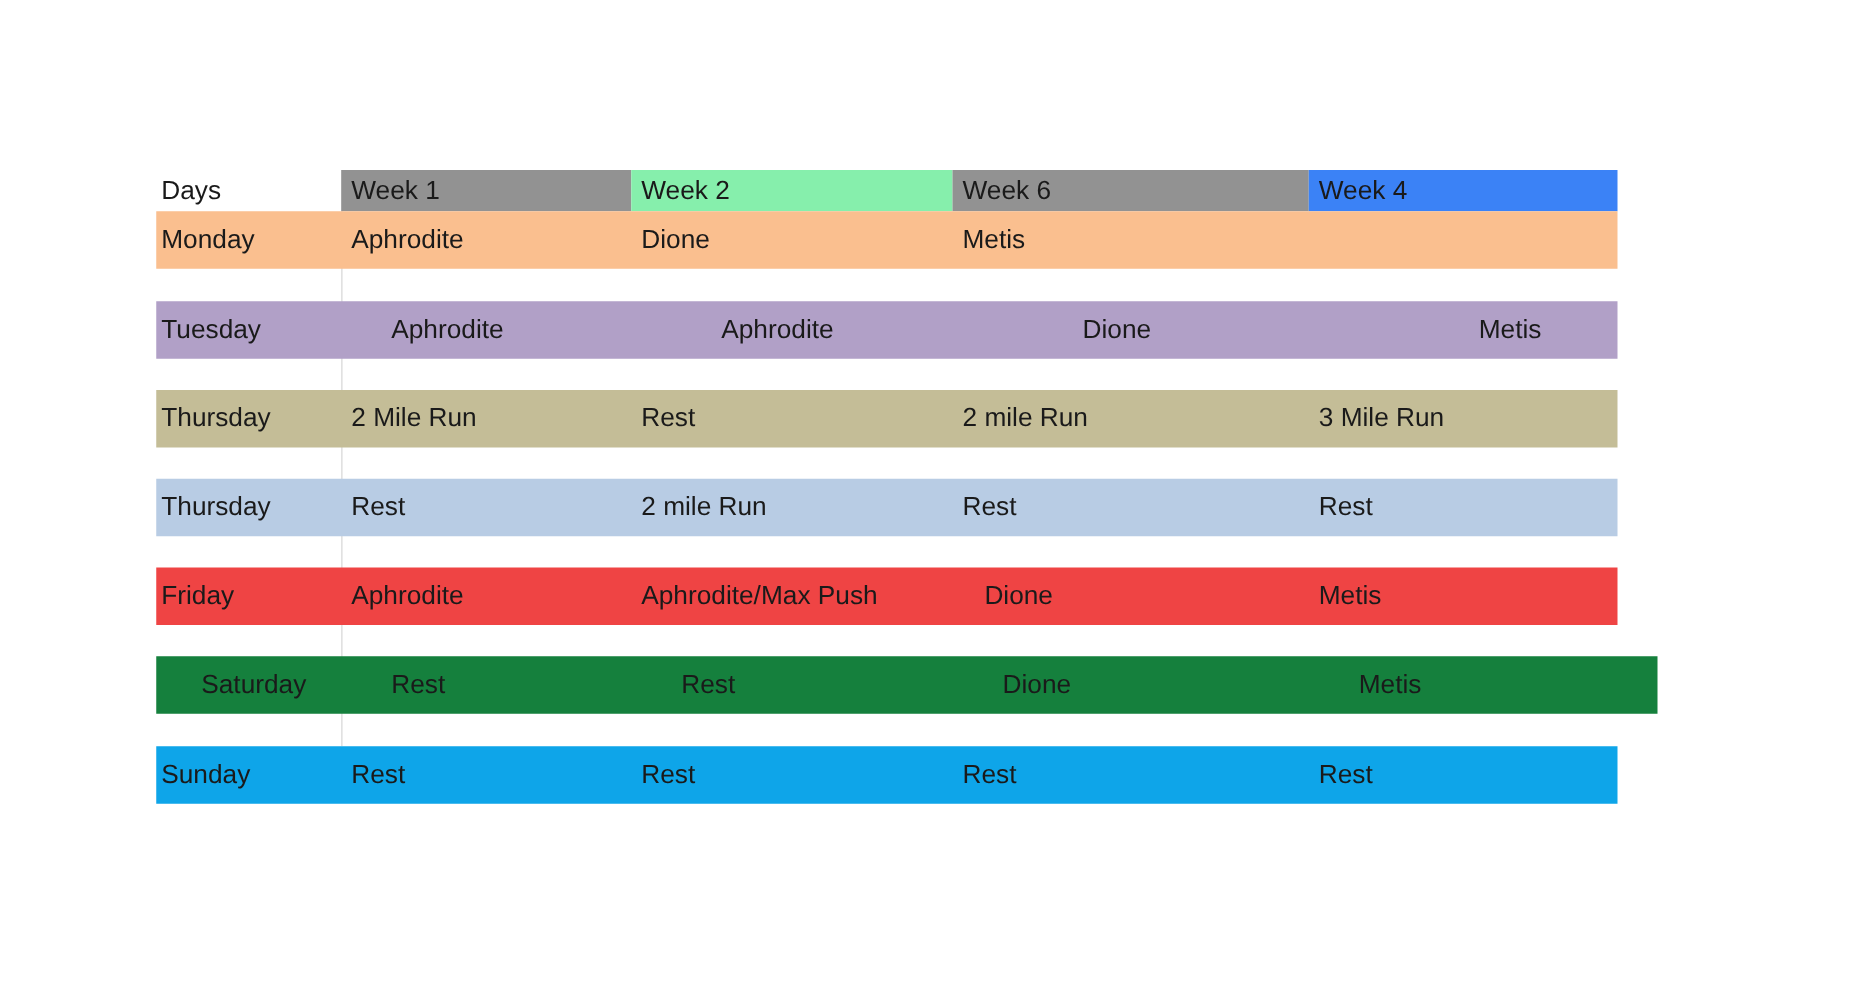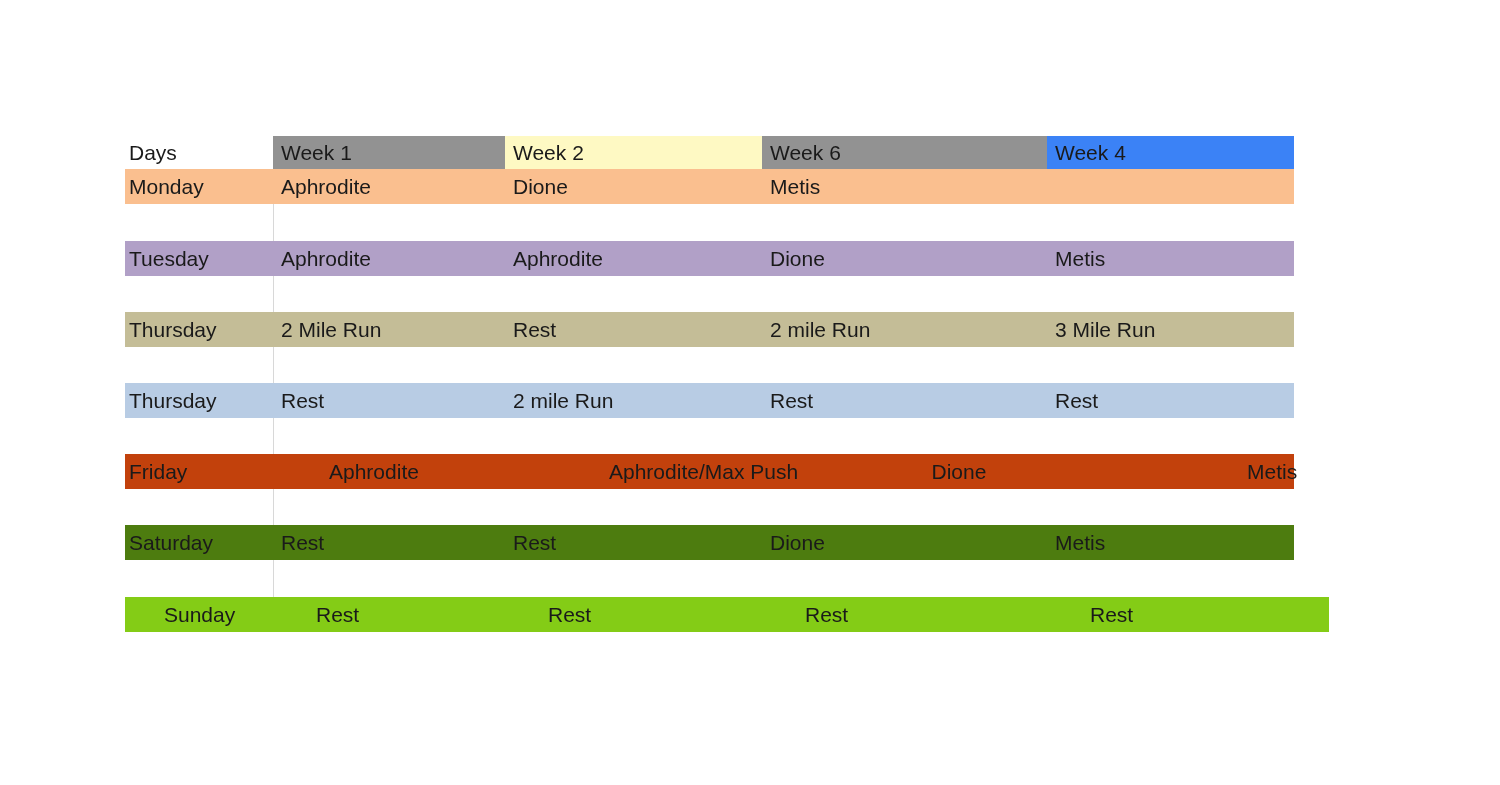--- a/index.html
+++ b/index.html
@@ -23,21 +23,21 @@
     top: 136px;
     width: 1px;
     height: 461px;
     background: #d8d8d8;
     z-index: 0;
   }
   .row {
     position: absolute;
     left: 125px;
     width: 1169px;
-    height: 35px;
+    height: 46px;
     display: grid;
     grid-template-columns: 148px 232px 257px 285px 247px;
     z-index: 1;
   }
   .header-row { top: 136px; height: 33px; }
   .r0 { top: 169px; }
   .r1 { top: 241px; }
   .r2 { top: 312px; }
   .r3 { top: 383px; }
   .r4 { top: 454px; }
@@ -56,33 +56,33 @@
 </head>
 <body>
 
 <div class="canvas" style="color: rgb(26, 26, 26);">
 
   <div class="vline" style="background: rgb(216, 216, 216);"></div>
 
   <div class="row header-row">
     <div class="cell day-cell">Days</div>
     <div class="cell" style="background: rgb(146, 146, 146);">Week 1</div>
-    <div class="cell" style="background: #fef9c3;">Week 2</div>
+    <div class="cell" style="background: #86efac;">Week 2</div>
     <div class="cell" style="background: rgb(146, 146, 146);">Week 6</div>
     <div class="cell" style="background: #3b82f6;">Week 4</div>
   </div>
 
   <div class="row r0" style="background: rgb(250, 191, 143);">
     <div class="cell day-cell">Monday</div>
     <div class="cell">Aphrodite</div>
     <div class="cell">Dione</div>
     <div class="cell">Metis</div>
   </div>
 
-  <div class="row r1" style="background: rgb(177, 160, 199);">
+  <div class="row r1" style="background: rgb(177, 160, 199); gap: 32px;">
     <div class="cell day-cell">Tuesday</div>
     <div class="cell">Aphrodite</div>
     <div class="cell">Aphrodite</div>
     <div class="cell">Dione</div>
     <div class="cell">Metis</div>
   </div>
 
   <div class="row r2" style="background: rgb(196, 189, 151);">
     <div class="cell day-cell">Thursday</div>
     <div class="cell">2 Mile Run</div>
@@ -92,37 +92,37 @@
   </div>
 
   <div class="row r3" style="background: rgb(184, 204, 228);">
     <div class="cell day-cell">Thursday</div>
     <div class="cell">Rest</div>
     <div class="cell">2 mile Run</div>
     <div class="cell">Rest</div>
     <div class="cell">Rest</div>
   </div>
 
-  <div class="row r4" style="background: #c2410c; gap: 48px;">
+  <div class="row r4" style="background: #ef4444;">
     <div class="cell day-cell">Friday</div>
     <div class="cell">Aphrodite</div>
     <div class="cell">Aphrodite/Max Push</div>
     <div class="cell">   Dione</div>
     <div class="cell">Metis</div>
   </div>
 
-  <div class="row r5" style="background: #4d7c0f;">
+  <div class="row r5" style="background: #15803d; padding-left: 32px;">
     <div class="cell day-cell">Saturday</div>
     <div class="cell">Rest</div>
     <div class="cell">Rest</div>
     <div class="cell">Dione</div>
     <div class="cell">Metis</div>
   </div>
 
-  <div class="row r6" style="background: #84cc16; padding-left: 35px;">
+  <div class="row r6" style="background: #0ea5e9;">
     <div class="cell day-cell">Sunday</div>
     <div class="cell">Rest</div>
     <div class="cell">Rest</div>
     <div class="cell">Rest</div>
     <div class="cell">Rest</div>
   </div>
 
 </div>
 
 </body></html>

